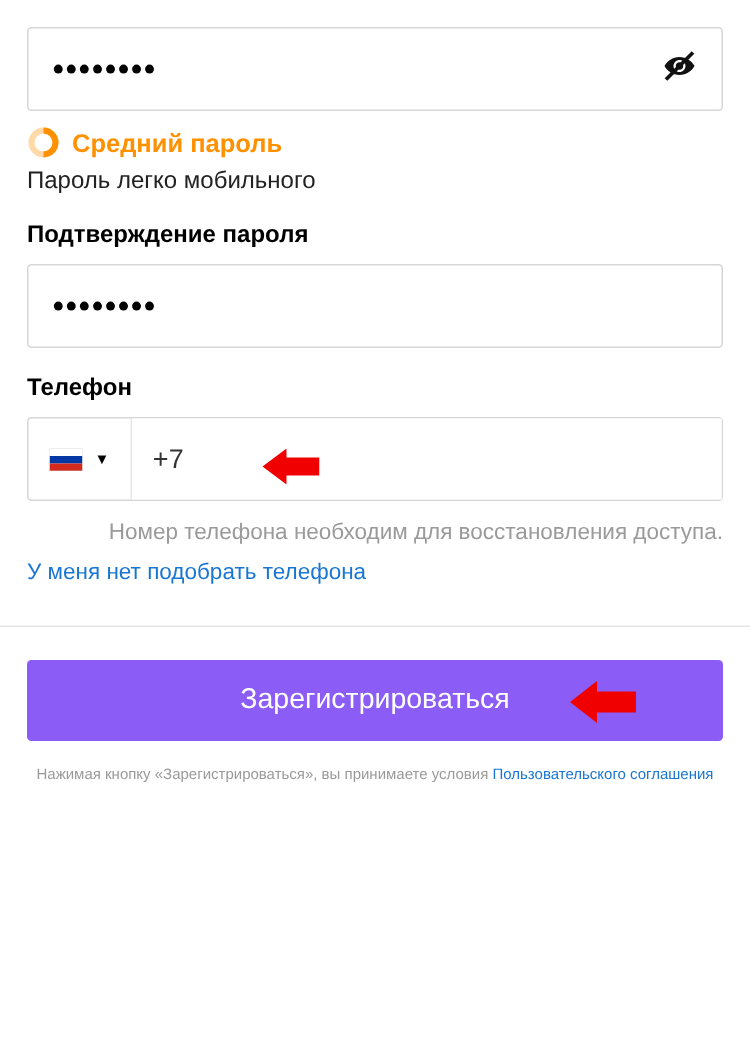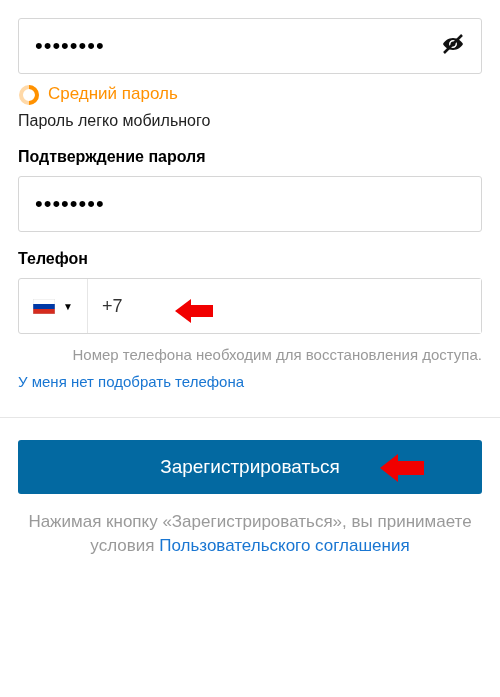--- a/index.html
+++ b/index.html
@@ -30,23 +30,24 @@
       height: 56px;
       display: flex;
       align-items: center;
       padding: 0 16px;
     }
     .eye-icon {
       cursor: pointer;
     }
     .strength-row {
       display: flex;
-      align-items: flex-start;
+      align-items: flex-end;
       margin-top: 10px;
       gap: 8px;
+      font-weight: bold;
     }
     .strength-icon svg {
       display: block;
     }
     .strength-text {
       color: #ff9100;
       font-size: 17px;
     }
     .hint-text {
       color: #222;
@@ -103,31 +104,31 @@
       cursor: pointer;
     }
     .divider {
       height: 1px;
       background: #e6e6e6;
       margin: 26px -18px 22px -18px;
     }
     .submit-btn {
       width: 100%;
       height: 54px;
-      background: #0369a1;
+      background: #8b5cf6;
       color: #fff;
       font-size: 19px;
       border: none;
       border-radius: 3px;
       cursor: pointer;
       position: relative;
     }
     .footer-text {
       color: #9a9a9a;
-      font-size: 17px;
+      font-size: 10px;
       text-align: center;
       margin-top: 16px;
       line-height: 1.4;
     }
     .footer-link {
       color: #1976d2;
       cursor: pointer;
     }
     .arrow {
       position: absolute;

